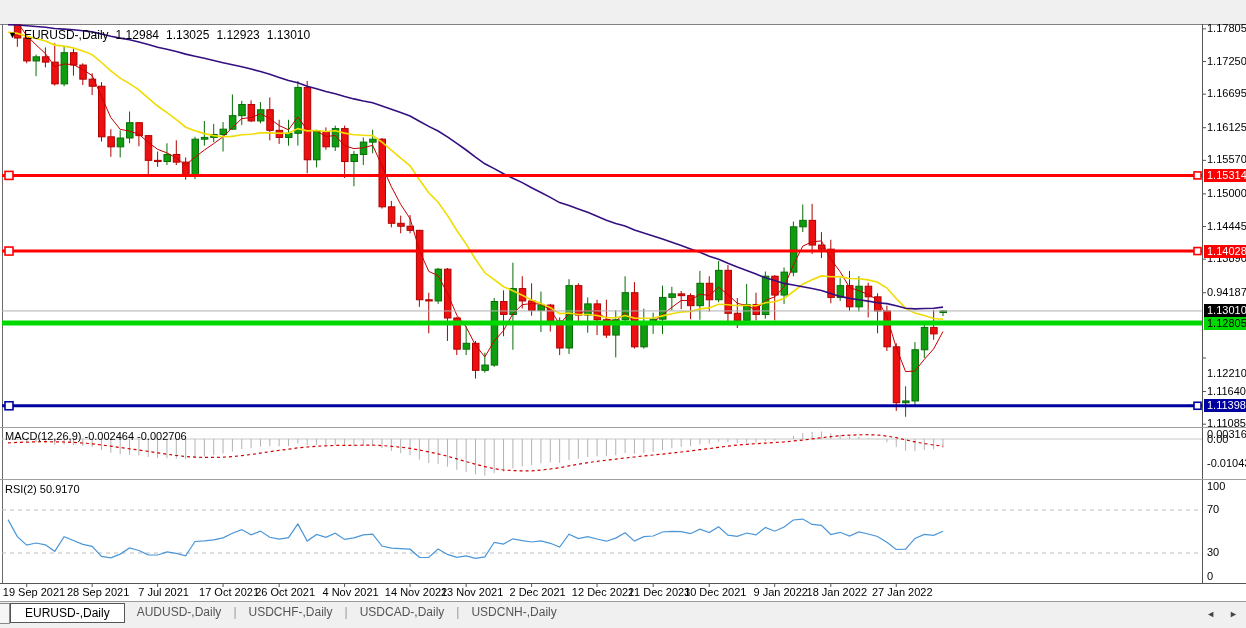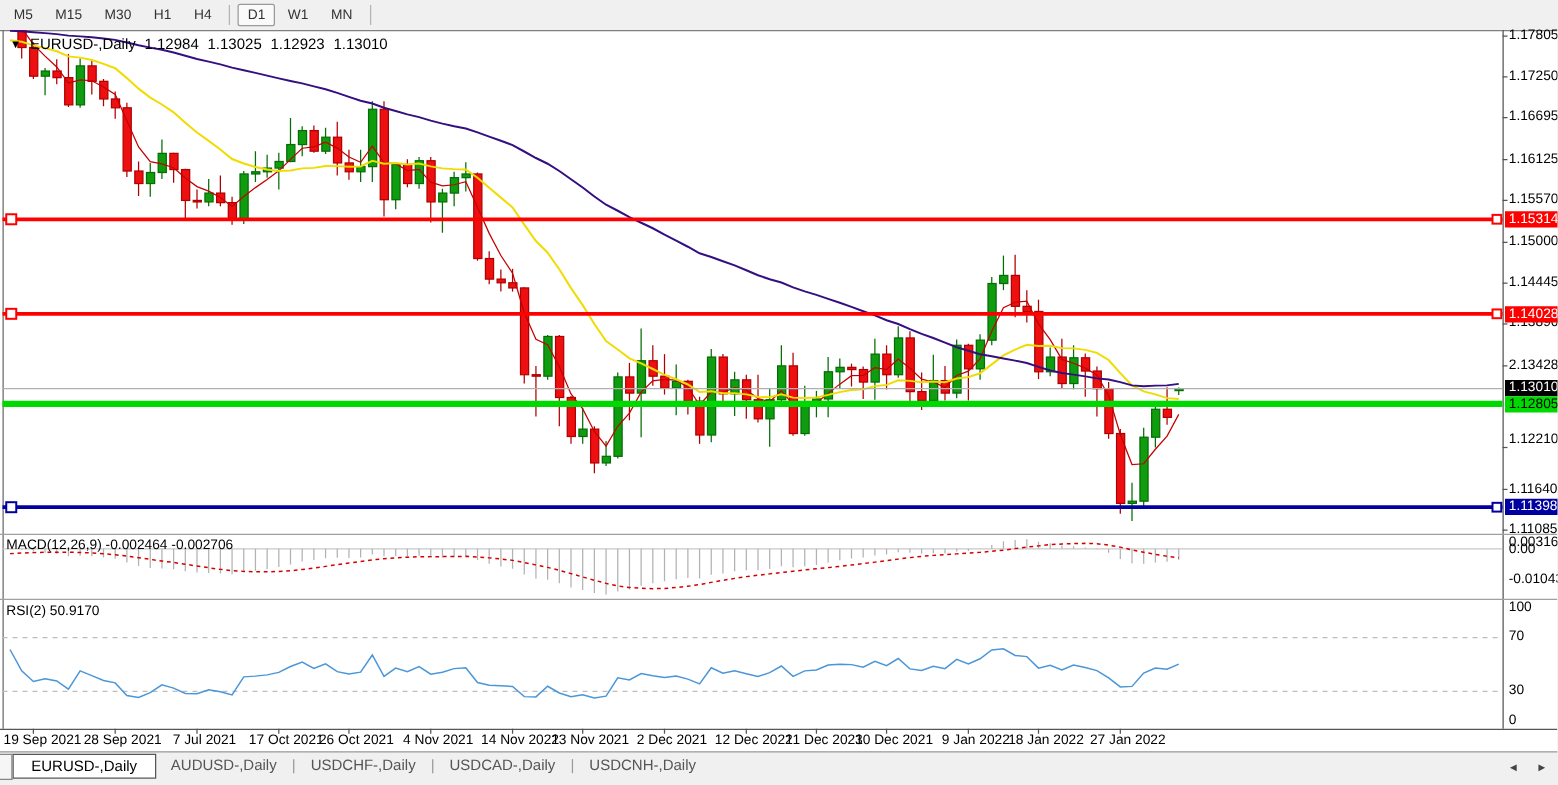--- a/index.html
+++ b/index.html
@@ -35,32 +35,20 @@
   .tab{font-size:12px;color:#555;padding:2px 12px;cursor:pointer;white-space:nowrap;}
   .tab.active{background:#ffffff;color:#000;border:1px solid #555;padding:2px 14px;}
   .tab-sep{color:#999;margin-top:2px;font-size:12px;}
   #tab-scroll{position:absolute;right:8px;top:7px;display:flex;gap:14px;color:#444;font-size:9px;}
   #tab-scroll span{cursor:pointer;}
 </style>
 </head>
 <body>
 
 <div id="app">
-  <div id="toolbar">
-      <div class="tf-btn">M5</div>
-      <div class="tf-btn">M15</div>
-      <div class="tf-btn">M30</div>
-      <div class="tf-btn">H1</div>
-      <div class="tf-btn">H4</div>
-      <div class="tf-sep"></div>
-      <div class="tf-btn active">D1</div>
-      <div class="tf-btn">W1</div>
-      <div class="tf-btn">MN</div>
-      <div class="tf-sep"></div>
-    </div>
 
   <div id="chart">
     <svg id="svg" width="1246" height="577">
         <defs>
           <clipPath id="clipMain">
             <rect x="2" y="0" width="1200" height="403"></rect>
           </clipPath>
           <clipPath id="clipMacd">
             <rect x="2" y="404" width="1200" height="51"></rect>
           </clipPath>
@@ -452,22 +440,22 @@
 
     <div id="price-axis">
         <div class="ptick" style="top:-2.1176470588237635px">1.17805</div>
         <div class="ptick" style="top:30.529411764705287px">1.17250</div>
         <div class="ptick" style="top:63.1764705882357px">1.16695</div>
         <div class="ptick" style="top:96.70588235294181px">1.16125</div>
         <div class="ptick" style="top:129.3529411764709px">1.15570</div>
         <div class="ptick" style="top:162.88235294117698px">1.15000</div>
         <div class="ptick" style="top:195.52941176470608px">1.14445</div>
         <div class="ptick" style="top:228.17647058823513px">1.13890</div>
-        <div class="ptick" style="top:261.7058823529413px">2.13428</div>
-        <div class="ptick" style="top:321px">1.12210</div>
+        <div class="ptick" style="top:261.7058823529413px">0.94187</div>
+        <div class="ptick" style="top:343px">1.12210</div>
         <div class="ptick" style="top:360.5294117647055px">1.11640</div>
         <div class="ptick" style="top:393.17647058823593px">1.11085</div>
         <div class="plabel" style="top:144.91176470588204px;background:#ff0000;color:#ffffff">1.15314</div>
         <div class="plabel" style="top:220.558823529412px;background:#ff0000;color:#ffffff">1.14028</div>
         <div class="plabel" style="top:280.4411764705876px;background:#000000;color:#ffffff">1.13010</div>
         <div class="plabel" style="top:292.5px;background:#00d900;color:#000000">1.12805</div>
         <div class="plabel" style="top:375.2647058823531px;background:#0000a0;color:#ffffff">1.11398</div>
         <div class="sctick" style="top:404px">0.003165</div>
         <div class="sctick" style="top:409px">0.00</div>
         <div class="sctick" style="top:433px">-0.010432</div>

